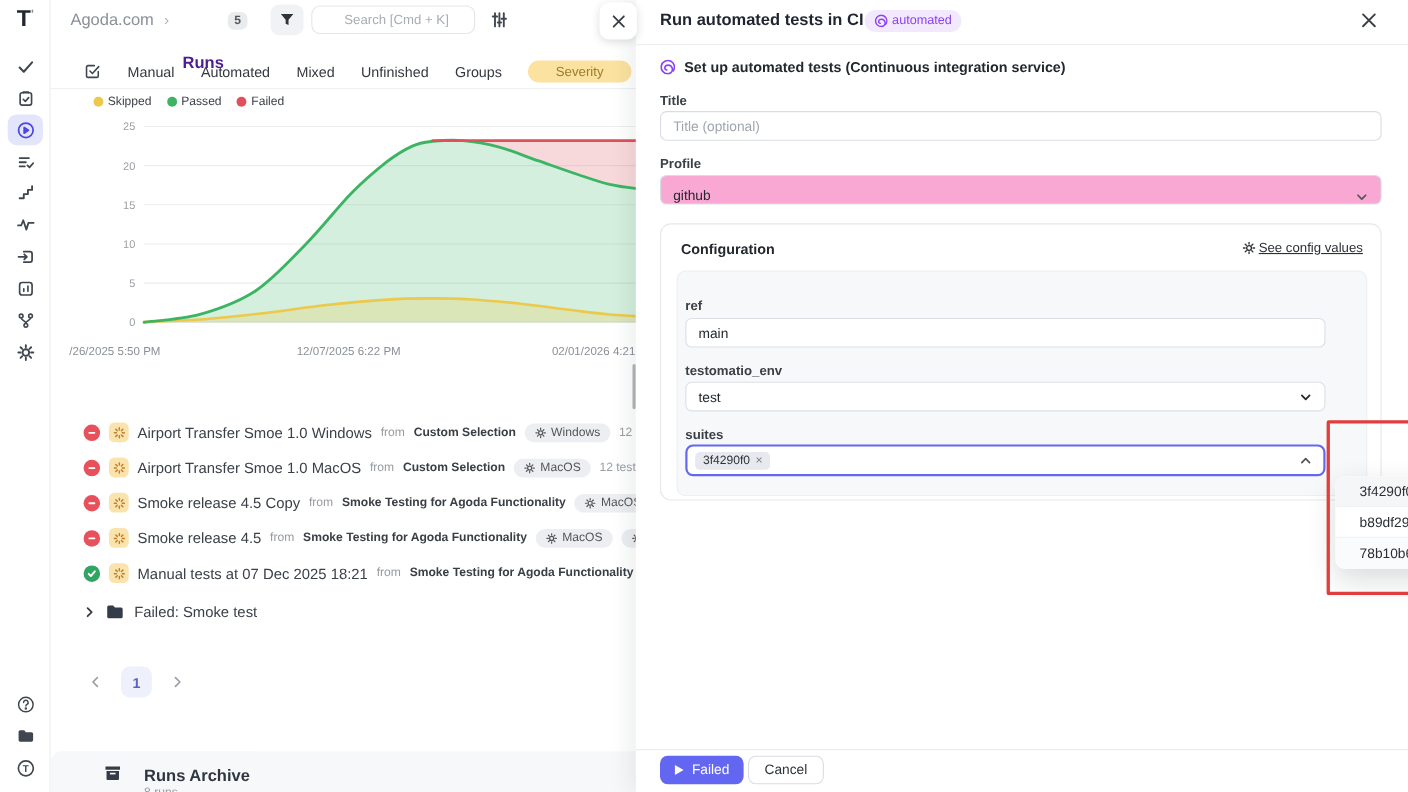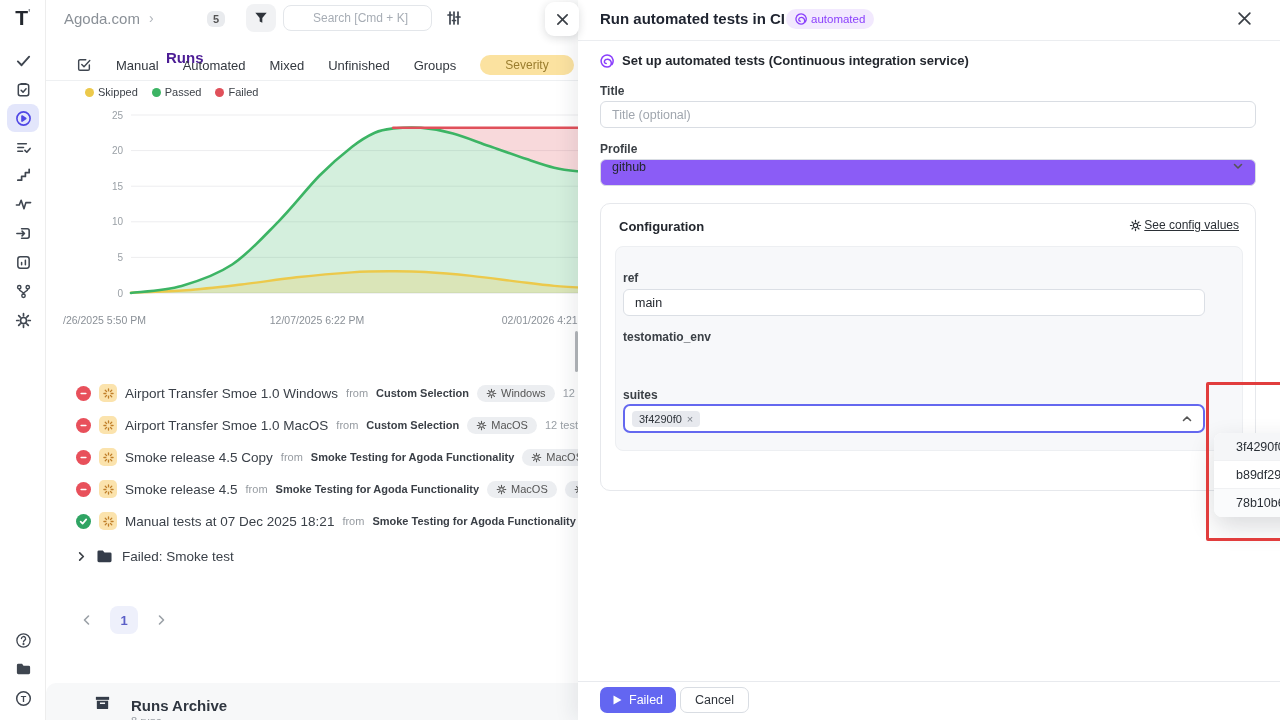--- a/index.html
+++ b/index.html
@@ -93,24 +93,24 @@
   .panel-x { position:absolute; right:27px; top:11px; width:16px; height:16px; cursor:pointer; color:#3a3f46; }
   .panel-hr { position:absolute; left:0; top:40px; right:0; height:1px; background:#ebedf0; }
   .setup-row { position:absolute; left:22px; top:53px; display:flex; align-items:center; gap:8px; }
   .setup-heading { font-size:13px; font-weight:bold; color:#23272e; }
   .fld-label { position:absolute; left:22px; font-size:12px; font-weight:bold; color:#3b4046; }
   .txt-input { position:absolute; left:22px; width:656px; height:27px; border:1px solid #d9dde3;
     border-radius:6px; font-size:12.5px; color:#23272e; padding:0 11px; outline:none; background:#fff;
     font-family:"Liberation Sans",sans-serif; }
   .txt-input::placeholder { color:#a0a6ae; }
   .select-box { position:absolute; left:22px; width:656px; height:27px; border:1px solid #d9dde3;
-    border-radius:6px; background:#8b5cf6; display:flex; align-items:flex-start; justify-content:space-between;
+    border-radius:6px; background:#f9a8d4; display:flex; align-items:flex-end; justify-content:space-between;
     padding:0 11px; font-size:12.5px; color:#23272e; cursor:pointer; }
   .select-box svg, .suites-box svg { color:#555; }
-  .config-card { position:absolute; left:22px; top:203px; width:656px; height:288px;
+  .config-card { position:absolute; left:22px; top:203px; width:656px; height:252px;
     border:1px solid #e6e8ec; border-radius:10px; background:#fff; }
   .config-heading { position:absolute; left:18px; top:15px; font-size:13px; font-weight:bold; color:#23272e; }
   .see-config { position:absolute; right:16px; top:14px; display:flex; align-items:center; gap:2px;
     font-size:12px; color:#2b3036; cursor:pointer; }
   .see-config span { text-decoration:underline; }
   .inner-card { position:absolute; left:14px; top:42px; width:628px; height:205px; background:#f7f8fa;
     border:1px solid #edeff2; border-radius:8px; }
   .inner-label { position:absolute; left:22px; font-size:12px; font-weight:bold; color:#3b4046; }
   .inner-input { position:absolute; left:22px; width:582px; height:27px; border:1px solid #dbdfe5;
     border-radius:6px; font-size:12.5px; color:#23272e; padding:0 11px; outline:none; background:#fff;
@@ -500,20 +500,26 @@
         <svg width="13" height="13" viewBox="0 0 18 18" fill="none" stroke="#2b3036" stroke-width="1.7" stroke-linecap="round">
             <circle cx="9" cy="9" r="3"></circle>
             <path d="M9 2v2M9 14v2M2 9h2M14 9h2M4.2 4.2l1.4 1.4M12.4 12.4l1.4 1.4M13.8 4.2l-1.4 1.4M5.6 12.4l-1.4 1.4"></path>
           </svg>
         <span>See config values</span>
       </div>
       <div class="inner-card"></div>
       <label class="inner-label" style="top:67px">ref</label>
       <input class="inner-input" style="top: 85px;" value="main">
       <label class="inner-label" style="top:126px">testomatio_env</label>
+      <div class="inner-select" style="top:143px">
+        <span>test</span>
+        <svg width="12" height="12" viewBox="0 0 12 12" fill="none" stroke="currentColor" stroke-width="1.6" stroke-linecap="round" stroke-linejoin="round">
+            <path d="M2.5 4.5L6 8l3.5-3.5"></path>
+          </svg>
+      </div>
       <label class="inner-label" style="top:184px">suites</label>
       <div class="suites-box" style="top:200px">
         <span class="suite-tag">
           <span>3f4290f0</span>
           <span class="tag-x">×</span>
         </span>
         <svg width="12" height="12" viewBox="0 0 12 12" fill="none" stroke="currentColor" stroke-width="1.6" stroke-linecap="round" stroke-linejoin="round">
             <path d="M2.5 7.5L6 4l3.5 3.5"></path>
           </svg>
       </div>

